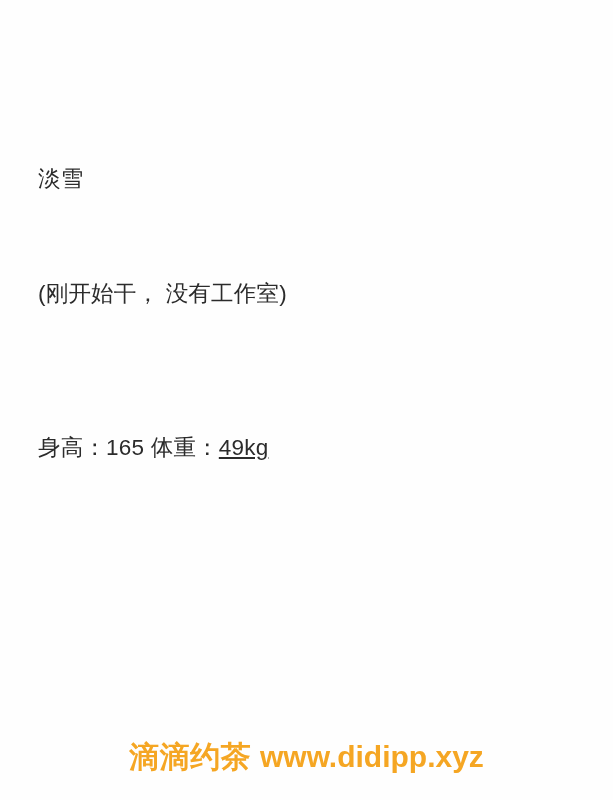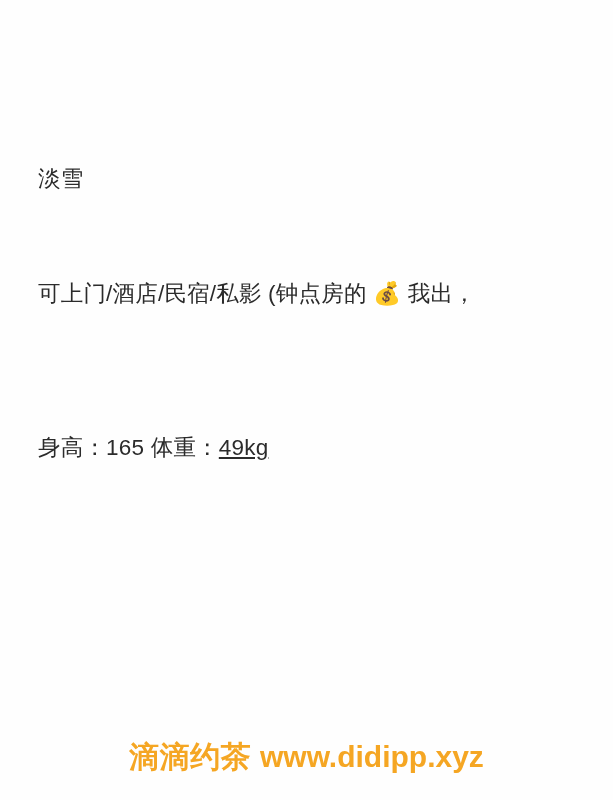--- a/index.html
+++ b/index.html
@@ -53,21 +53,21 @@
   }
 </style>
 </head>
 <body>
 
 <div class="page">
 
   <div class="body-text">
 
     <span class="line">淡雪</span>
-    <span class="line">可上门/酒店/民宿/私影 (钟点房的 💰 我出，</span>
+    <span class="line">(刚开始干， 没有工作室)</span>
 
     <span class="line"><span>身高：</span><span>165</span><span> </span><span>体重：</span><span class="underline">49kg</span></span>
 
     
 
     
     
     
 
     

